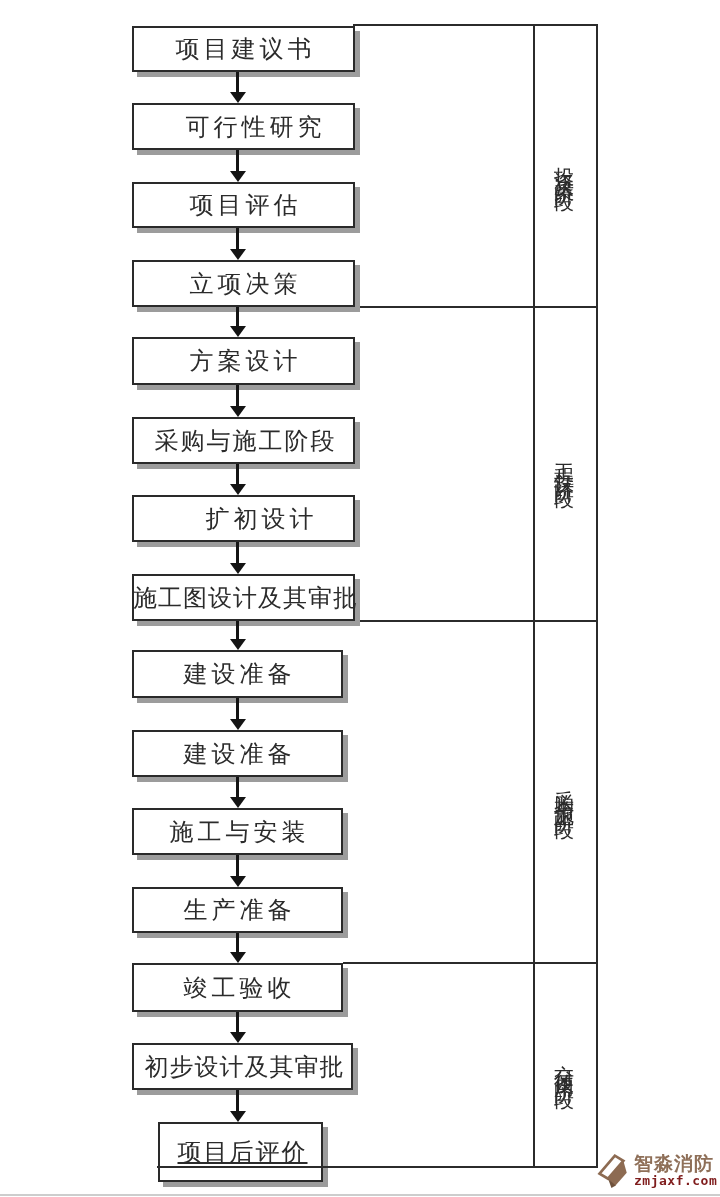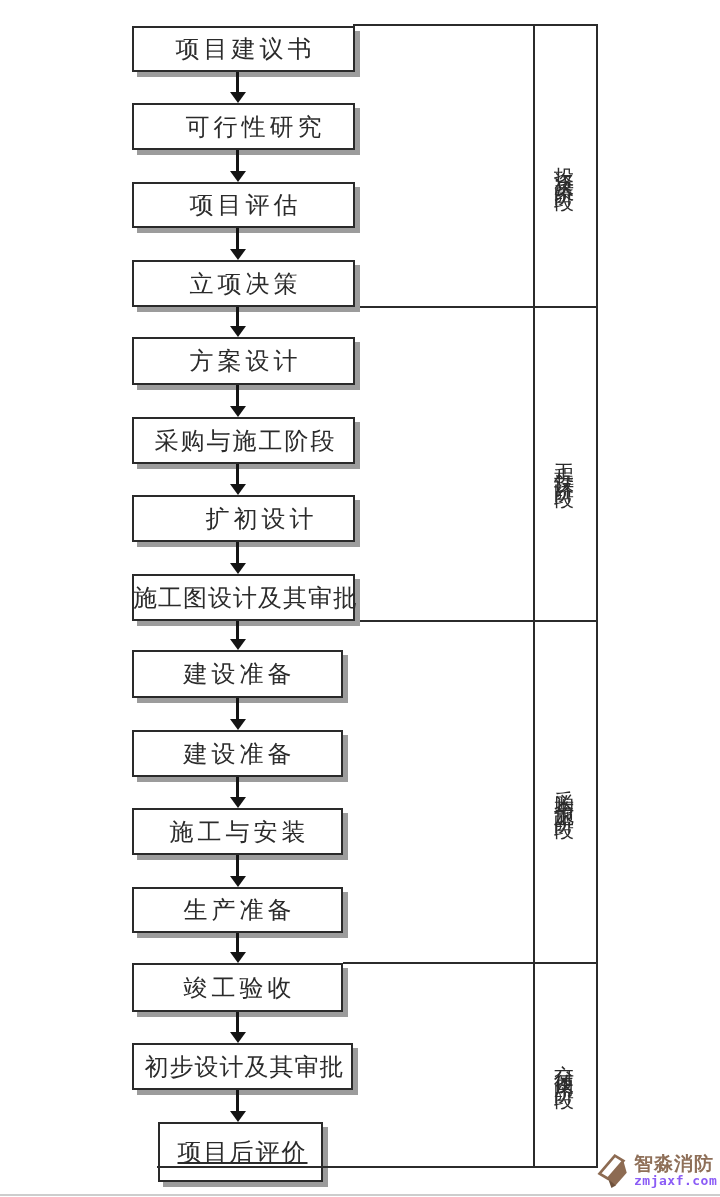--- a/index.html
+++ b/index.html
@@ -34,21 +34,21 @@
     font-size:20px;letter-spacing:5px;color:#2b2b2b;white-space:nowrap;
   }
   .watermark{
     position:absolute;left:597px;top:1146px;width:123px;height:50px;
     display:flex;align-items:center;
     font-family:"Liberation Sans","DejaVu Sans",sans-serif;
   }
   .wm-logo{flex:0 0 auto;margin-right:3px;}
   .wm-text{display:flex;flex-direction:column;line-height:1.05;}
   .wm-brand{font-size:19px;font-weight:600;color:#8e6f58;letter-spacing:1px;white-space:nowrap;}
-  .wm-site{font-size:13px;font-weight:bold;color:#8b5cf6;
+  .wm-site{font-size:13px;font-weight:bold;color:#7f1d1d;
     font-family:"DejaVu Sans Mono","Liberation Mono",monospace;letter-spacing:.5px;white-space:nowrap;}
   .img-border-bottom{position:absolute;left:0;top:1194px;width:720px;height:2px;background:#cdcdcd;}
 </style>
 </head>
 <body>
 
 <div class="canvas">
 
   <div class="fbox" style="left:132px;top:26px;width:223px;height:46px;">项目建议书</div>
   <div class="fbox" style="left:132px;top:103px;width:223px;height:47px;padding-left:24px;">可行性研究</div>

